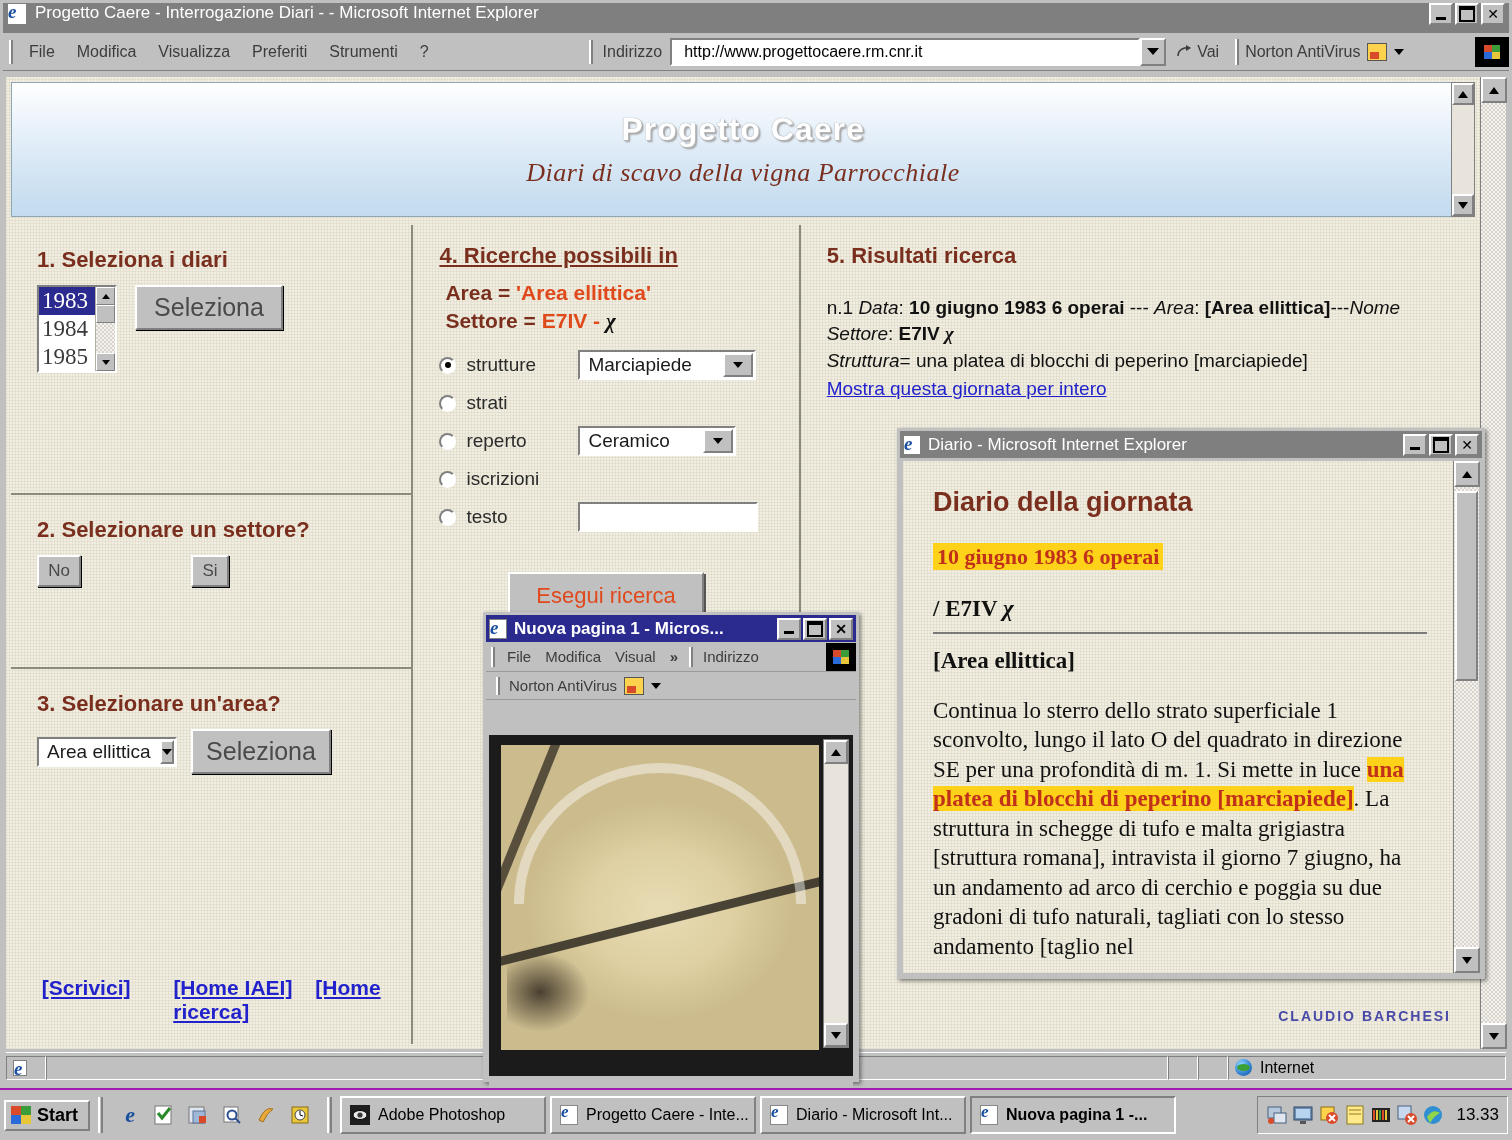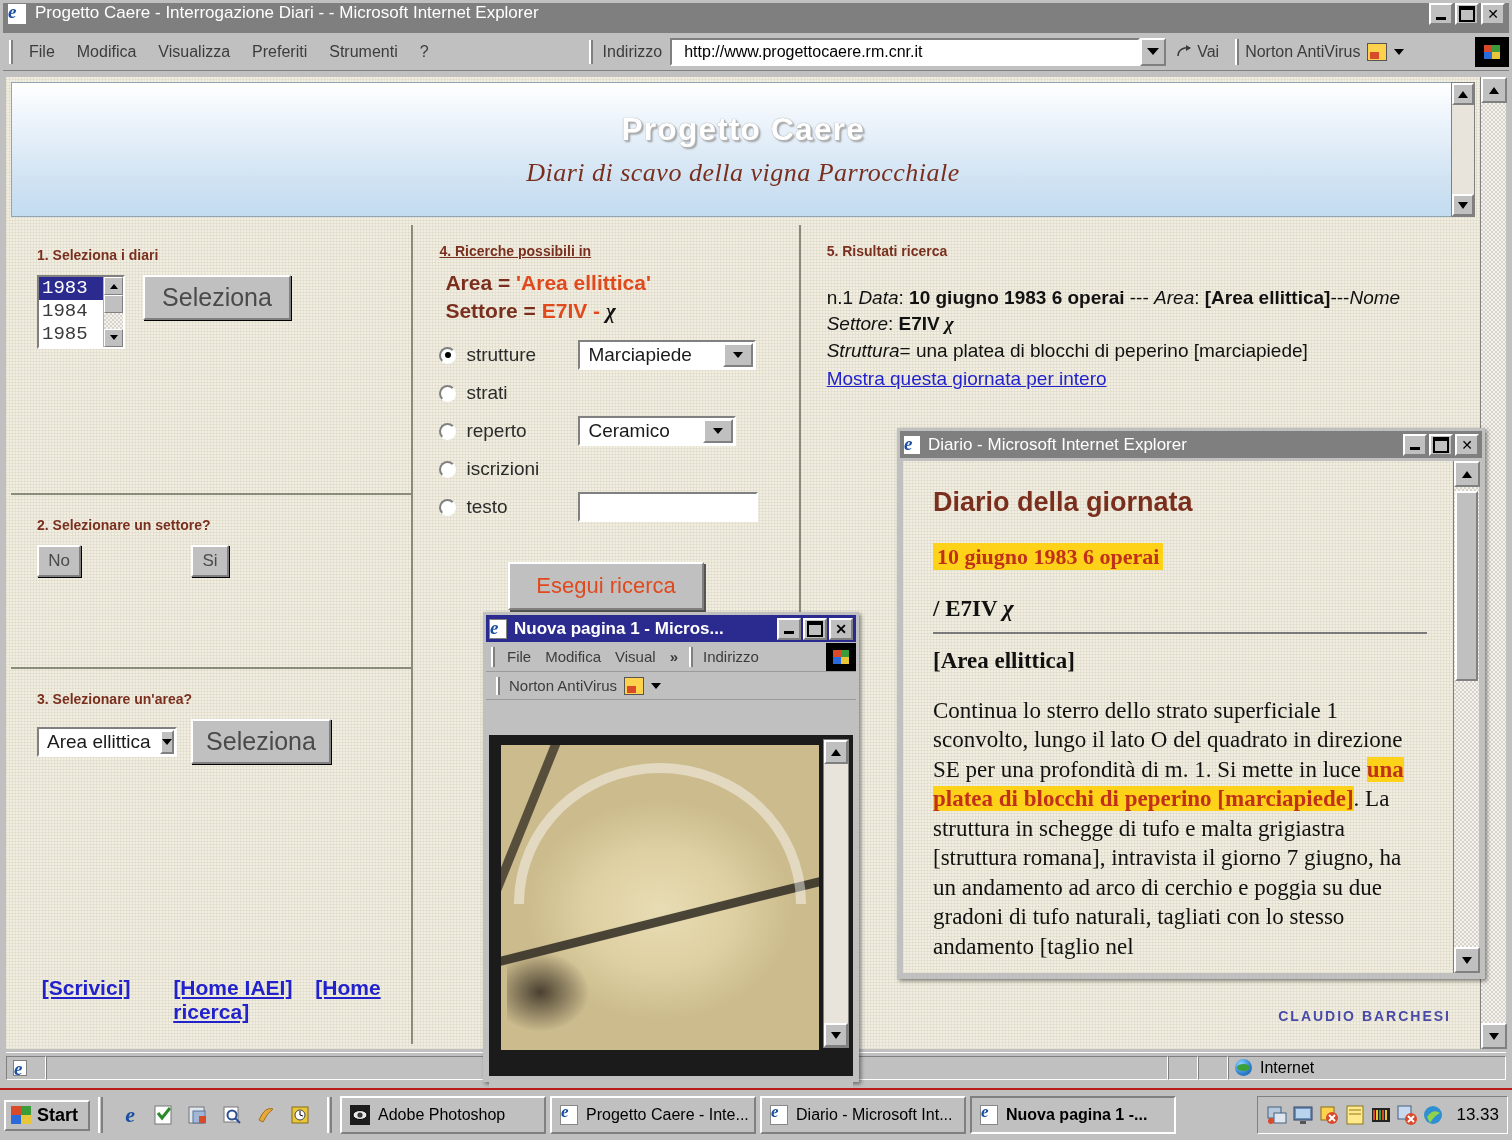--- a/index.html
+++ b/index.html
@@ -127,29 +127,29 @@
   
   .cols { position:absolute; left:5px; top:148px; right:5px; bottom:5px; display:flex; }
   .col  { position:relative; }
   .col-left   { width:452px; border-right:2px solid #8b8b7a; }
   .col-mid    { width:435px; border-right:2px solid #8b8b7a; }
   .col-right  { flex:1 1 auto; }
   .hr-sep { border:0; border-top:2px solid #8b8b7a; margin:0; }
 
   .sec { padding:22px 26px 14px 26px; }
   .sec h3 {
-    margin:0 0 12px 0; font-size:14px; color:#7a2f1e; font-weight:bold;
+    margin:0 0 12px 0; font-size:22px; color:#7a2f1e; font-weight:bold;
   }
   .sec h3.underline { text-decoration:underline; }
 
   
   .listbox {
-    width:88px; border:2px solid; border-color:#808080 #ffffff #ffffff #808080;
+    width:80px; border:2px solid; border-color:#808080 #ffffff #ffffff #808080;
     background:#ffffff; display:inline-block; vertical-align:top;
-    font-size:19px; font-family:Liberation Mono, monospace;
+    font-size:23px; font-family:Liberation Serif, serif;
   }
   .listbox-row { display:flex; }
   .lb-items { flex:1 1 auto; }
   .lb-opt { padding:0 3px; line-height:1.22; color:#3a3a3a;}
   .lb-opt.sel { background:#2b2b8f; color:#ffffff; }
   .lb-sb { width:20px; background:#e8e4dc; display:flex; flex-direction:column; justify-content:space-between; border-left:1px solid #b5b0a4;}
   .lb-sb-btn { height:18px; background:#c0c0c0; border:1px solid; border-color:#ffffff #808080 #808080 #ffffff; display:flex;align-items:center;justify-content:center;}
   .lb-thumb { height:18px; background:#c0c0c0; border:1px solid; border-color:#ffffff #808080 #808080 #ffffff;}
   .tiny-up{width:0;height:0;border-left:4px solid transparent;border-right:4px solid transparent;border-bottom:5px solid #000;}
   .tiny-dn{width:0;height:0;border-left:4px solid transparent;border-right:4px solid transparent;border-top:5px solid #000;}
@@ -268,21 +268,21 @@
      position:absolute; left:4%; top:6%; width:92%; height:46%;
      border:10px solid rgba(255,255,255,.45); border-radius:50% 50% 0 0/100% 100% 0 0;
      border-bottom:0;
   }
   .np-dark { position:absolute; left:2%; bottom:6%; width:26%; height:26%;
      background:radial-gradient(ellipse at 40% 50%, #4a4030 0%, rgba(74,64,48,0) 70%); }
   .np-scroll { position:absolute; right:4px; top:4px; width:26px; bottom:28px; background:#e8e4dc; border:1px solid #808080; display:flex;flex-direction:column;justify-content:space-between;}
   .np-status { position:absolute; left:3px; right:3px; bottom:-28px; height:26px; background:#c0c0c0;}
 
   
-  #taskbar { position:absolute; left:0; bottom:0; width:1512px; height:52px; background:#c0c0c0; border-top:2px solid #b91c1c; display:flex; align-items:center; padding:0 4px; gap:4px;}
+  #taskbar { position:absolute; left:0; bottom:0; width:1512px; height:52px; background:#c0c0c0; border-top:2px solid #a21caf; display:flex; align-items:center; padding:0 4px; gap:4px;}
   .start-btn { display:flex; align-items:center; gap:6px; background:#c0c0c0;
      border:2px solid; border-color:#ffffff #808080 #808080 #ffffff; padding:3px 10px 3px 5px; font-size:18px; font-weight:bold; color:#000;}
   .flagicon { width:20px;height:18px; display:grid; grid-template-columns:1fr 1fr; grid-template-rows:1fr 1fr; }
   .flagicon i { display:block; }
   .tb-sep { width:5px; height:36px; border-left:2px solid #ffffff; border-right:2px solid #808080; margin:0 4px;}
   .quicklaunch { display:flex; align-items:center; gap:8px; padding:0 6px;}
   .ql { width:26px;height:26px; display:flex;align-items:center;justify-content:center; font-size:18px;}
   .task-btn { display:flex; align-items:center; gap:8px; width:206px; height:38px;
      background:#c0c0c0; border:2px solid; border-color:#ffffff #808080 #808080 #ffffff;
      padding:16px 8px; font-size:16px; color:#000; overflow:hidden; white-space:nowrap;}

